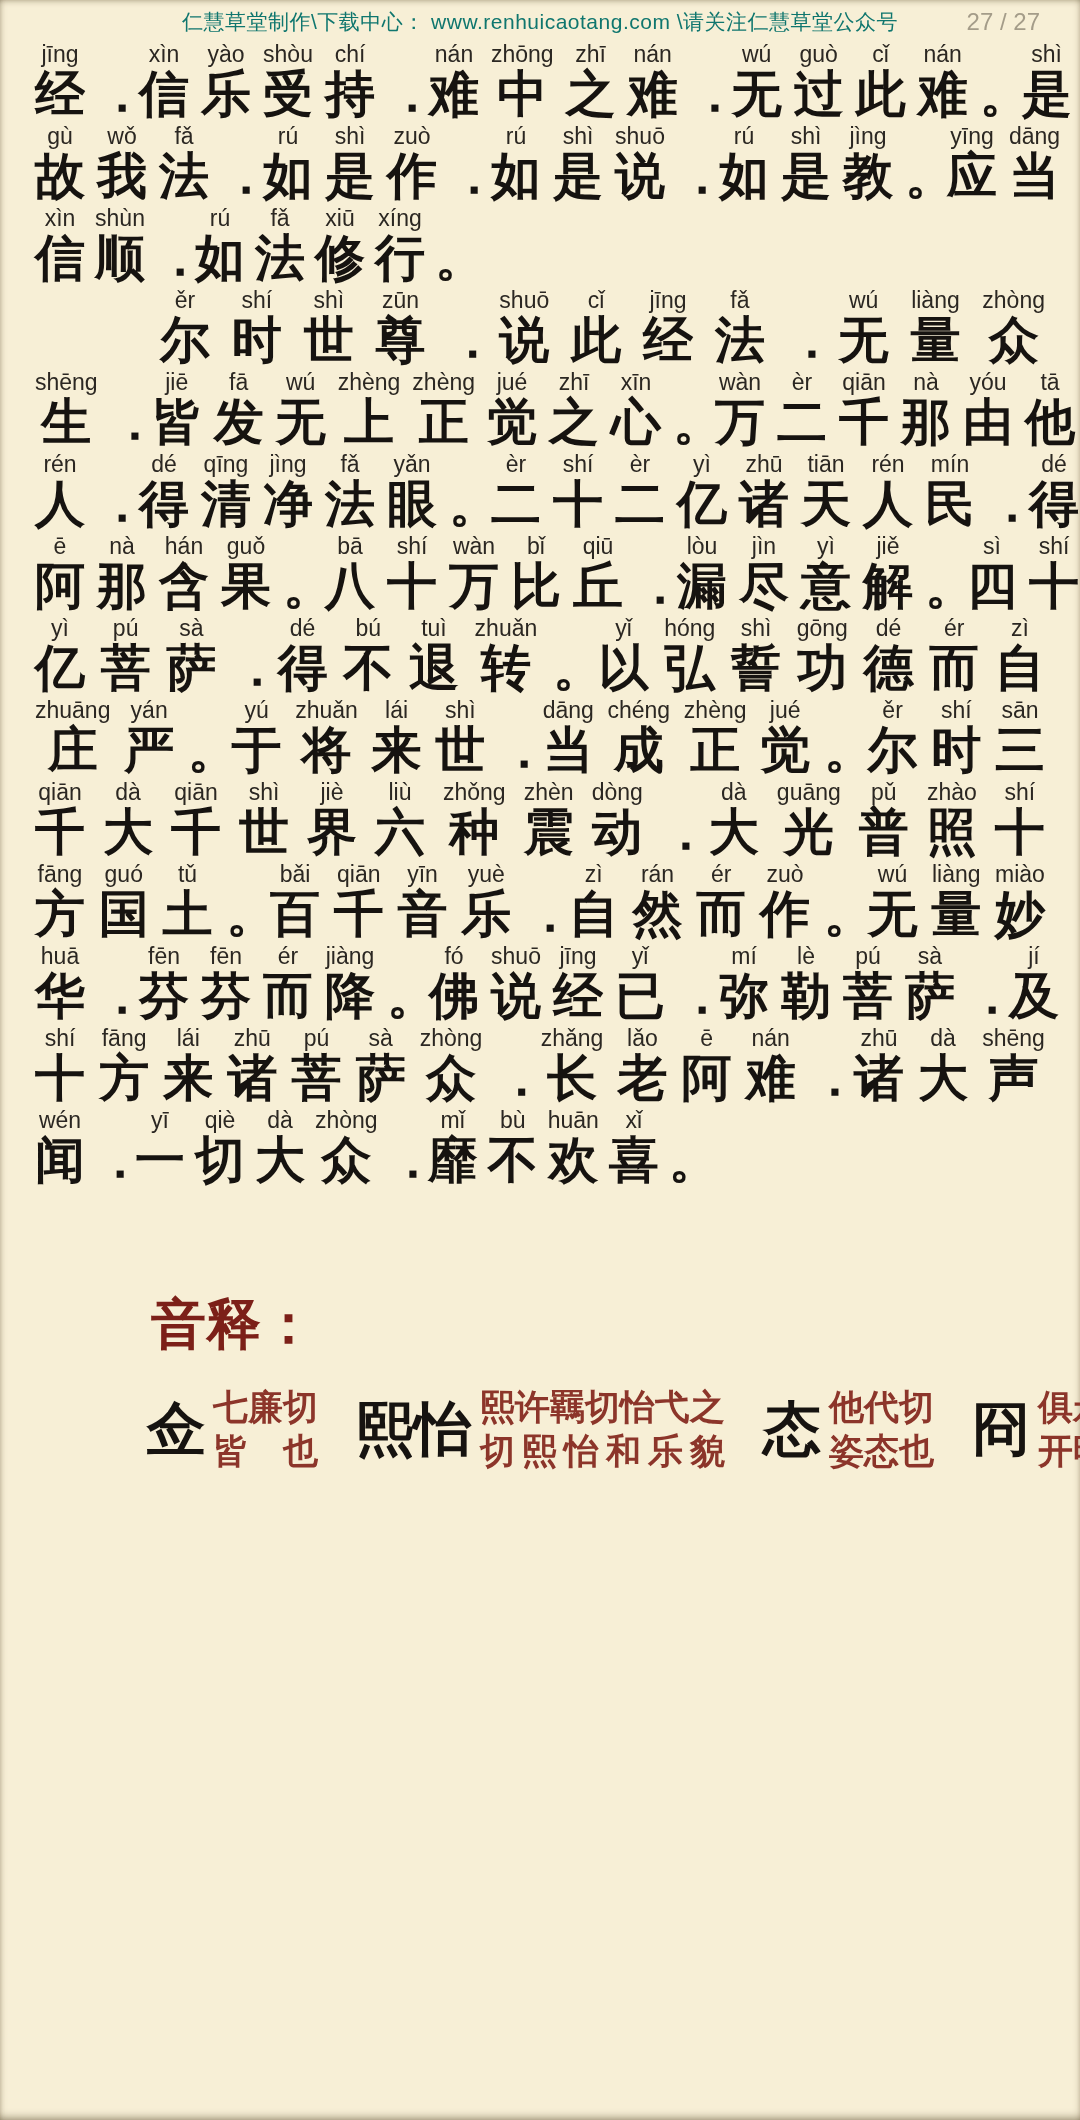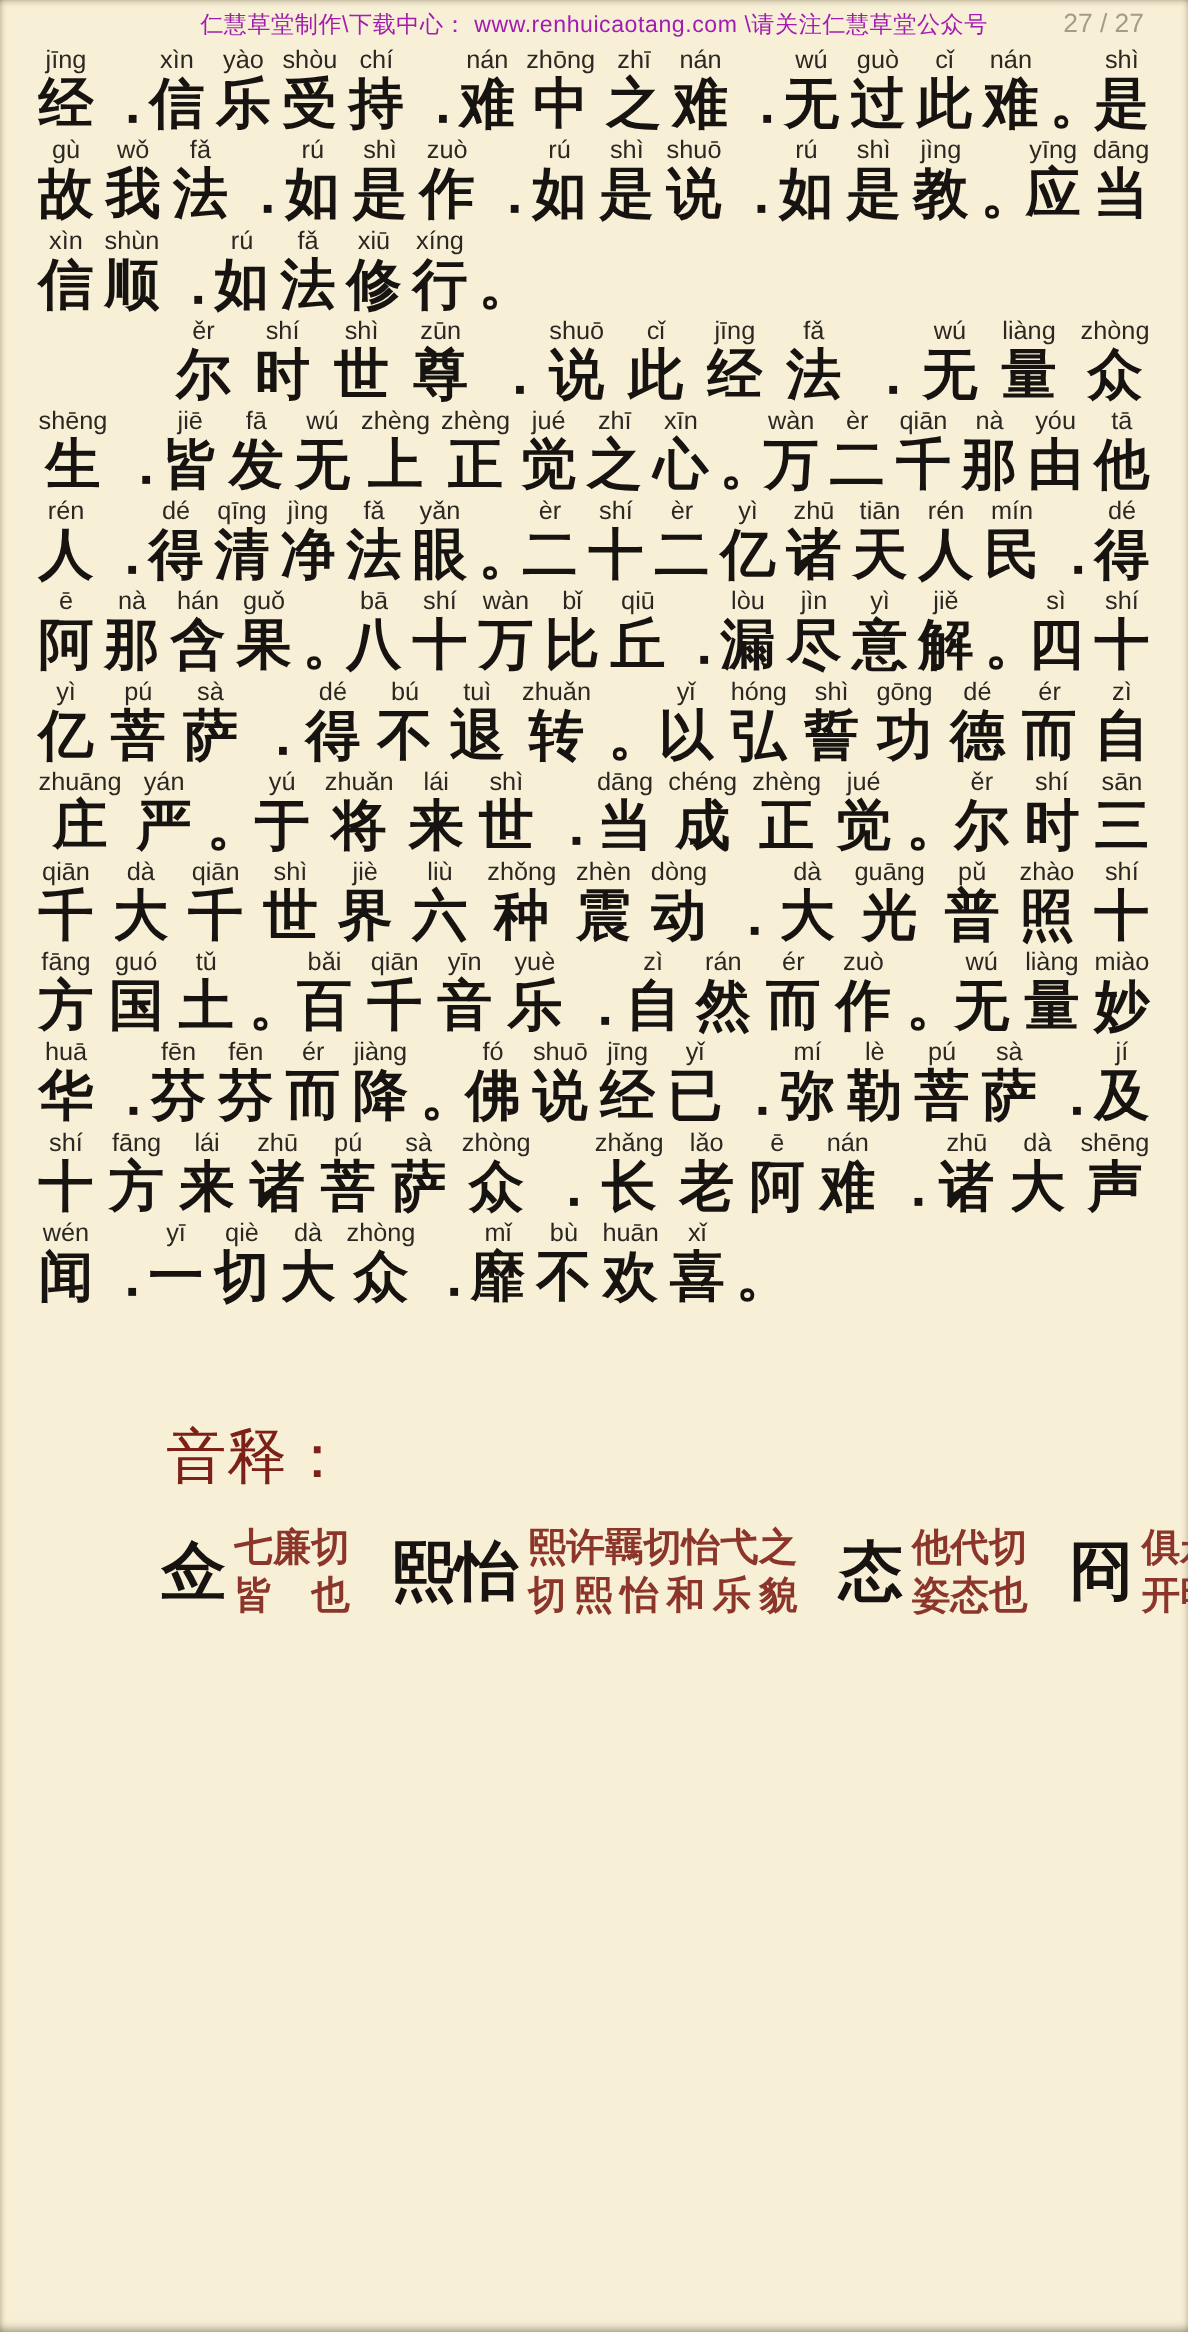--- a/index.html
+++ b/index.html
@@ -16,37 +16,37 @@
       inset -5px 0 7px -5px rgba(70,55,25,.25);
     font-family:"Liberation Sans",sans-serif;
   }
   
   .header{
     position:absolute;top:0;left:0;right:0;height:36px;
   }
   .header-title{
     position:absolute;top:8px;left:0;right:0;
     text-align:center;
-    font-size:21px;color:#a21caf;letter-spacing:.5px;
+    font-size:21px;color:#0f766e;letter-spacing:.5px;
   }
   .page-indicator{
     position:absolute;top:8px;right:40px;
     font-size:24px;color:#a49c89;
   }
   
   .content{
     position:absolute;top:38px;left:35px;right:35px;
   }
   .text-line{
     display:flex;
     align-items:flex-end;
     height:82px;
     gap:10px;
   }
-  .text-line.justified{justify-content:space-between;gap:0;}
+  .text-line.justified{justify-content:space-between;gap:12px;}
   .text-line.indented{padding-left:125px;}
   .syl{
     display:flex;flex-direction:column;align-items:center;
     flex:0 0 auto;
   }
   .py{
     display:block;min-height:29px;
     font-size:23px;line-height:29px;color:#2b2722;
     white-space:nowrap;
   }
@@ -65,21 +65,21 @@
     font-weight:bold;
     font-size:44px;line-height:1.2;
     color:#1d3a66;
     letter-spacing:1px;
   }
   
   .yinshi-title{
     margin-top:108px;
     margin-left:116px;
     font-family:"DejaVu Serif","Liberation Serif",serif;
-    font-weight:normal;
+    font-weight:bold;
     font-size:55px;line-height:1.1;
     color:#7c2018;
   }
   .entries-row{
     display:flex;align-items:center;gap:38px;
   }
   .entries-row.row1{margin-top:30px;margin-left:112px;}
   .entries-row.row2{margin-top:14px;margin-left:0;}
   .entry{display:flex;align-items:center;gap:8px;}
   .entry-hz{

